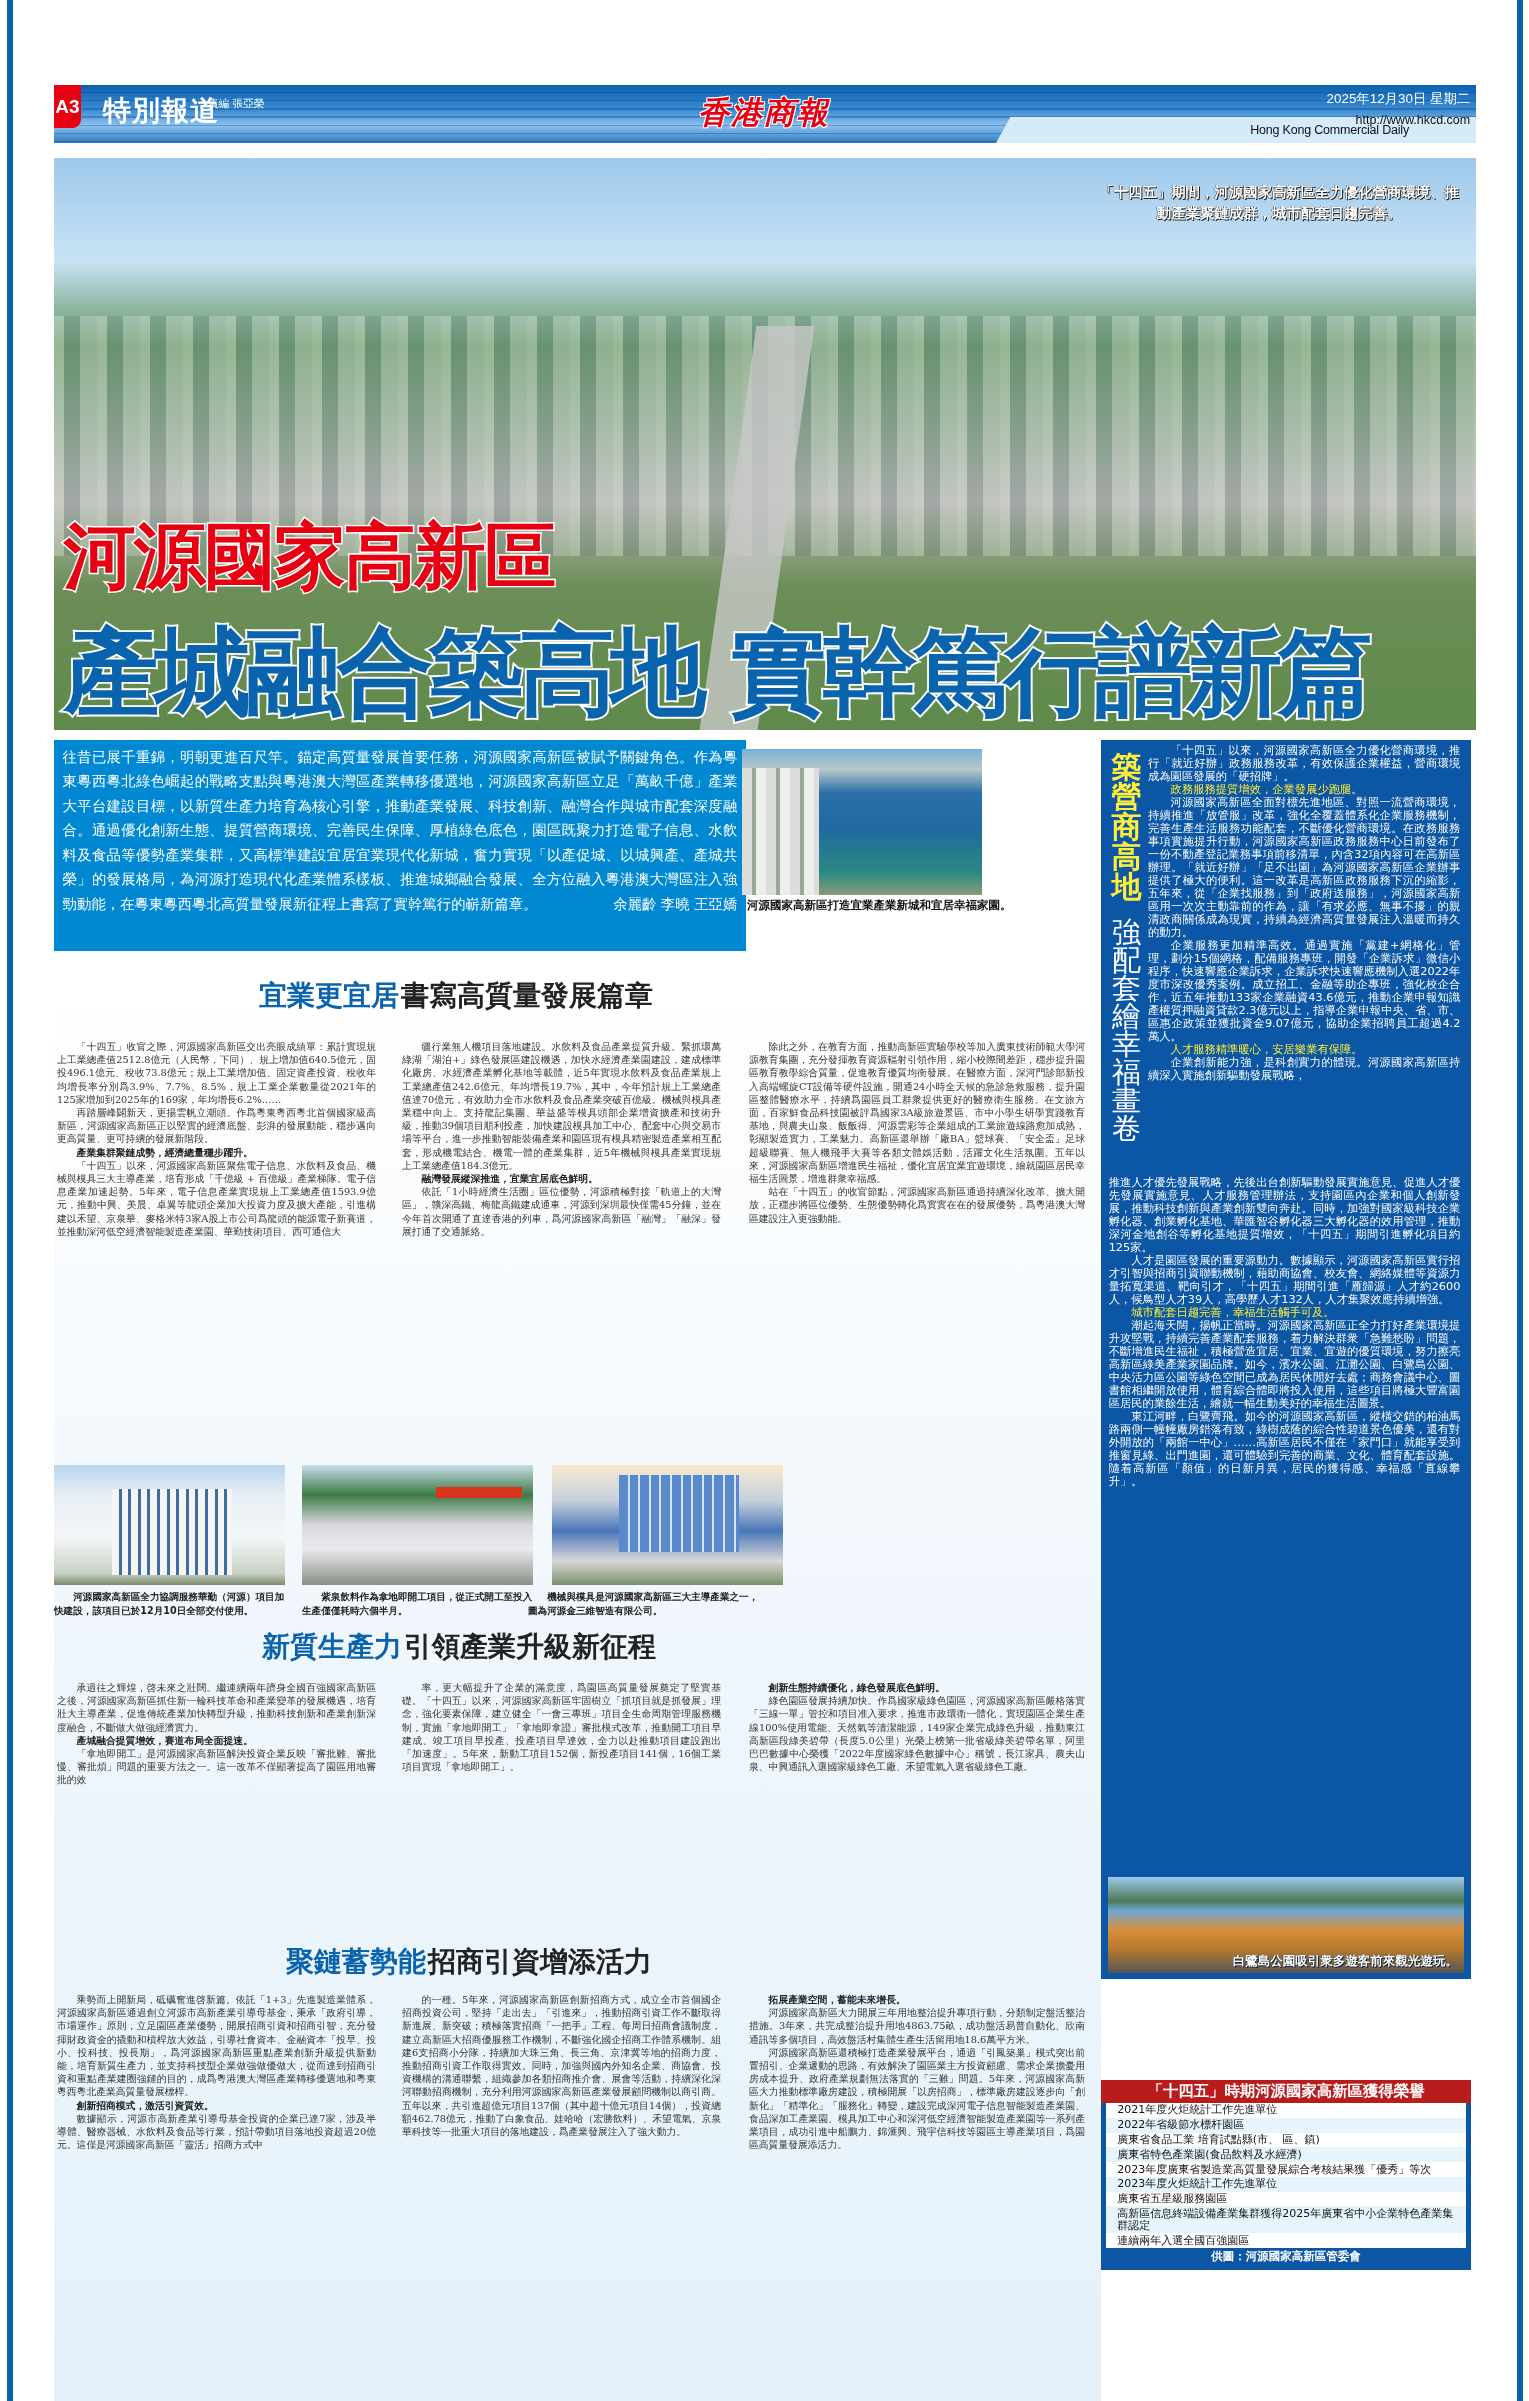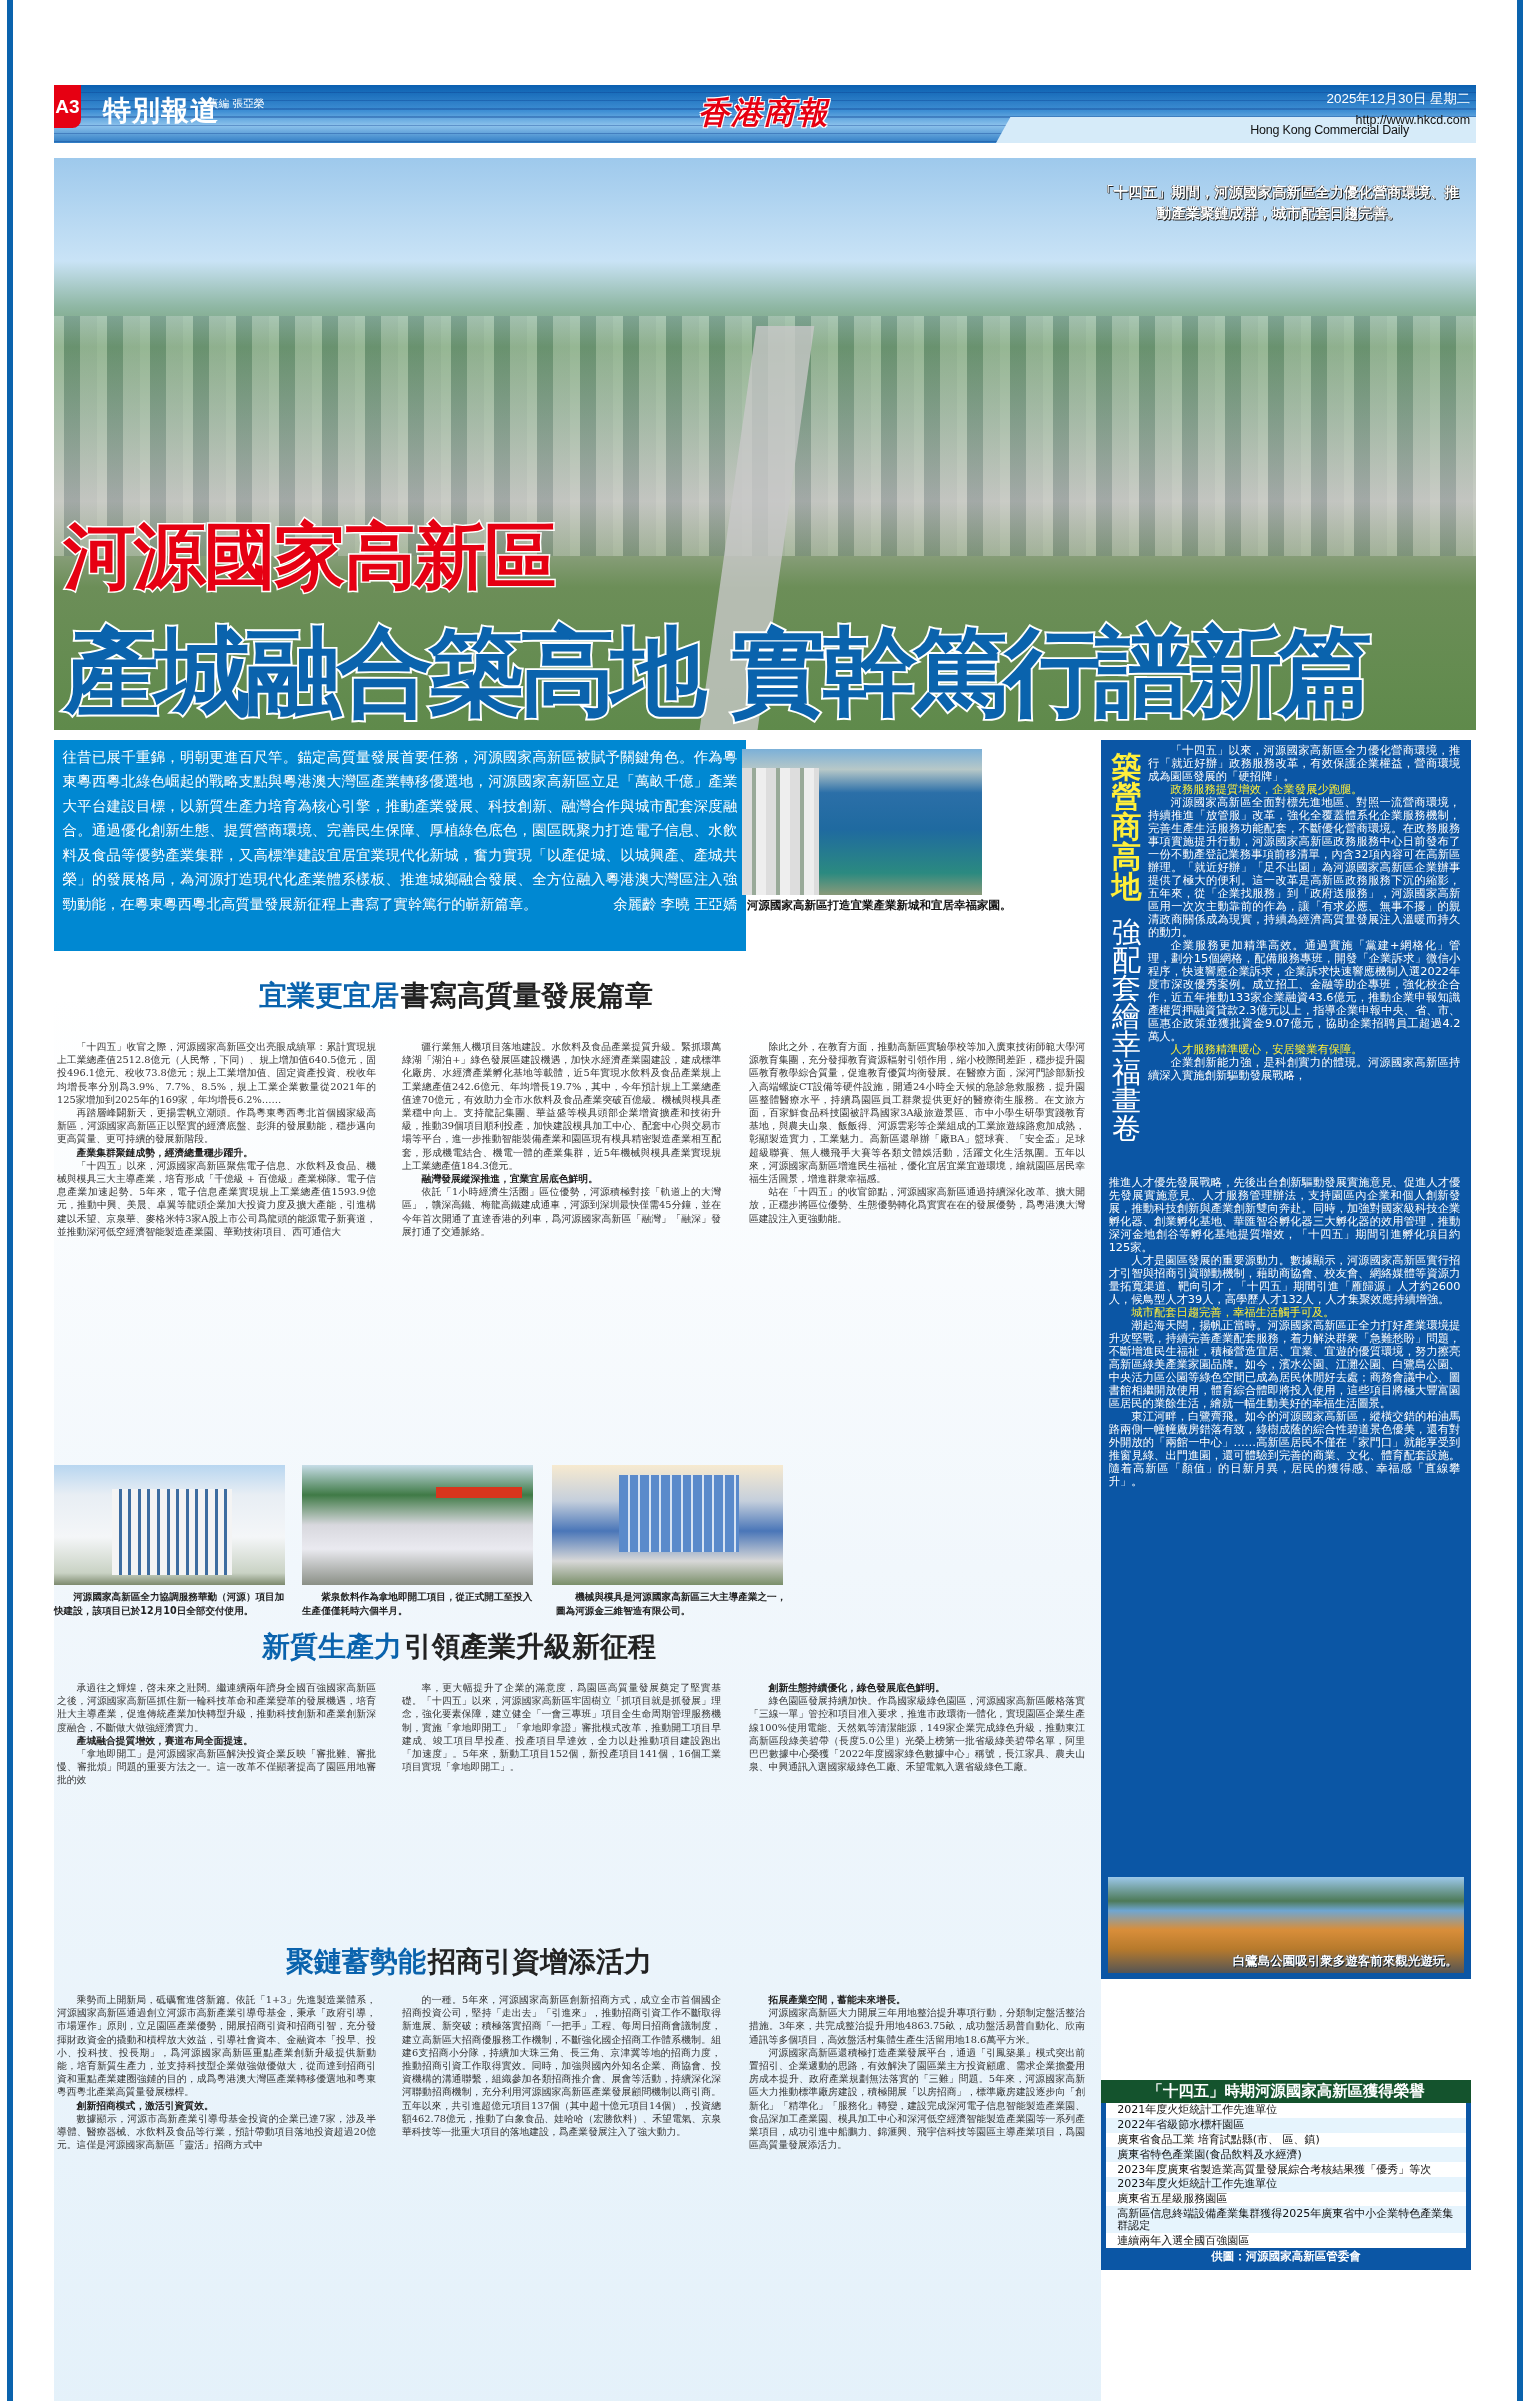--- a/index.html
+++ b/index.html
@@ -38,21 +38,21 @@
 .side .body{position:absolute;left:47px;top:3.8px;right:10.6px;font:11.3px "DejaVu Sans",sans-serif;line-height:13px;text-align:justify}
 .side .body p{text-indent:2em}
 .side .body .hl{color:#ffef3a}
 .side .body2{position:absolute;left:7.7px;top:436px;right:10.6px;font:11.3px "DejaVu Sans",sans-serif;line-height:13px;text-align:justify}
 .side .body2 p{text-indent:2em}
 .side .body2 .hl{color:#ffef3a}
 .side .photo{position:absolute;left:6.7px;top:1137px;right:6.7px;height:96px;background:linear-gradient(180deg,#9cc8ea 0%,#4d7a58 25%,#6fa6d2 35%,#d98e3a 55%,#b77a2c 75%,#555 100%);overflow:hidden}
 .side .photo span{position:absolute;right:6.7px;bottom:2.9px;color:#fff;font:bold 12.5px "DejaVu Sans",sans-serif;text-shadow:1px 1px 0 #123,-0.5px -0.5px 0 #123}
 
 .honors{position:absolute;left:1101px;top:2080px;width:370px;height:190px;background:#0b56a5}
-.honors .title{height:23px;color:#fff;font:bold 15.4px "DejaVu Sans",sans-serif;text-align:center;line-height:22px;background:#14532d}
+.honors .title{height:23px;color:#fff;font:bold 15.4px "DejaVu Sans",sans-serif;text-align:center;line-height:22px;background:#b91c1c}
 .honors ul{list-style:none;margin:0 4.8px;background:#fff}
 .honors li{font:11px "DejaVu Sans",sans-serif;color:#111;padding:1.4px 2.9px 1.4px 11.5px;line-height:12px}
 .honors li:nth-child(even){background:#e6f4fd}
 .honors .src{color:#fff;font:bold 11.5px "DejaVu Sans",sans-serif;text-align:center;padding-top:1px}
 
 .h2{position:absolute;font:bold 28px "DejaVu Sans",sans-serif;white-space:nowrap}
 .h2 .b{color:#0a63ad}
 .h2 .k{color:#222;font-weight:bold;margin-left:2px}
 
 .col{position:absolute;font:9.8px "DejaVu Serif",serif;line-height:13.2px;color:#333;text-align:justify}
@@ -119,21 +119,21 @@
 <div class="col" id="s1c3" style="left:749px;top:1040px;width:336px">
     <p>除此之外，在教育方面，推動高新區實驗學校等加入廣東技術師範大學河源教育集團，充分發揮教育資源輻射引領作用，縮小校際間差距，穩步提升園區教育教學綜合質量，促進教育優質均衡發展。在醫療方面，深河門診部新投入高端螺旋CT設備等硬件設施，開通24小時全天候的急診急救服務，提升園區整體醫療水平，持續爲園區員工群衆提供更好的醫療衛生服務。在文旅方面，百家鮮食品科技園被評爲國家3A級旅遊景區、市中小學生研學實踐教育基地，與農夫山泉、飯飯得、河源雲彩等企業組成的工業旅遊線路愈加成熟，彰顯製造實力，工業魅力。高新區還舉辦「廠BA」籃球賽、「安全盃」足球超級聯賽、無人機飛手大賽等各類文體娛活動，活躍文化生活氛圍。五年以來，河源國家高新區增進民生福祉，優化宜居宜業宜遊環境，繪就園區居民幸福生活圖景，增進群衆幸福感。</p>
     <p>站在「十四五」的收官節點，河源國家高新區通過持續深化改革、擴大開放，正穩步將區位優勢、生態優勢轉化爲實實在在的發展優勢，爲粵港澳大灣區建設注入更強動能。</p>
   </div>
 
 <div class="pic pic1"></div>
 <div class="pic pic2"></div>
 <div class="pic pic3"></div>
 <div class="piccap" style="left:54px">河源國家高新區全力協調服務華勤（河源）項目加快建設，該項目已於12月10日全部交付使用。</div>
 <div class="piccap" style="left:302px">紫泉飲料作為拿地即開工項目，從正式開工至投入生產僅僅耗時六個半月。</div>
-<div class="piccap" style="left:556px">機械與模具是河源國家高新區三大主導產業之一，圖為河源金三維智造有限公司。</div>
+<div class="piccap" style="left:528px">機械與模具是河源國家高新區三大主導產業之一，圖為河源金三維智造有限公司。</div>
 
 <div class="h2" style="left:262px;top:1628px">
   <span class="b">新質生產力</span><span class="k">引領產業升級新征程</span>
 </div>
 <div class="col" id="s2c1" style="left:57px;top:1681px;width:319px">
     <p>承過往之輝煌，啓未來之壯闊。繼連續兩年躋身全國百強國家高新區之後，河源國家高新區抓住新一輪科技革命和產業變革的發展機遇，培育壯大主導產業，促進傳統產業加快轉型升級，推動科技創新和產業創新深度融合，不斷做大做強經濟實力。</p>
     <p class="sub">產城融合提質增效，賽道布局全面提速。</p>
     <p>「拿地即開工」是河源國家高新區解決投資企業反映「審批難、審批慢、審批煩」問題的重要方法之一。這一改革不僅顯著提高了園區用地審批的效</p>
   </div>
 <div class="col" id="s2c2" style="left:402px;top:1681px;width:319px">

